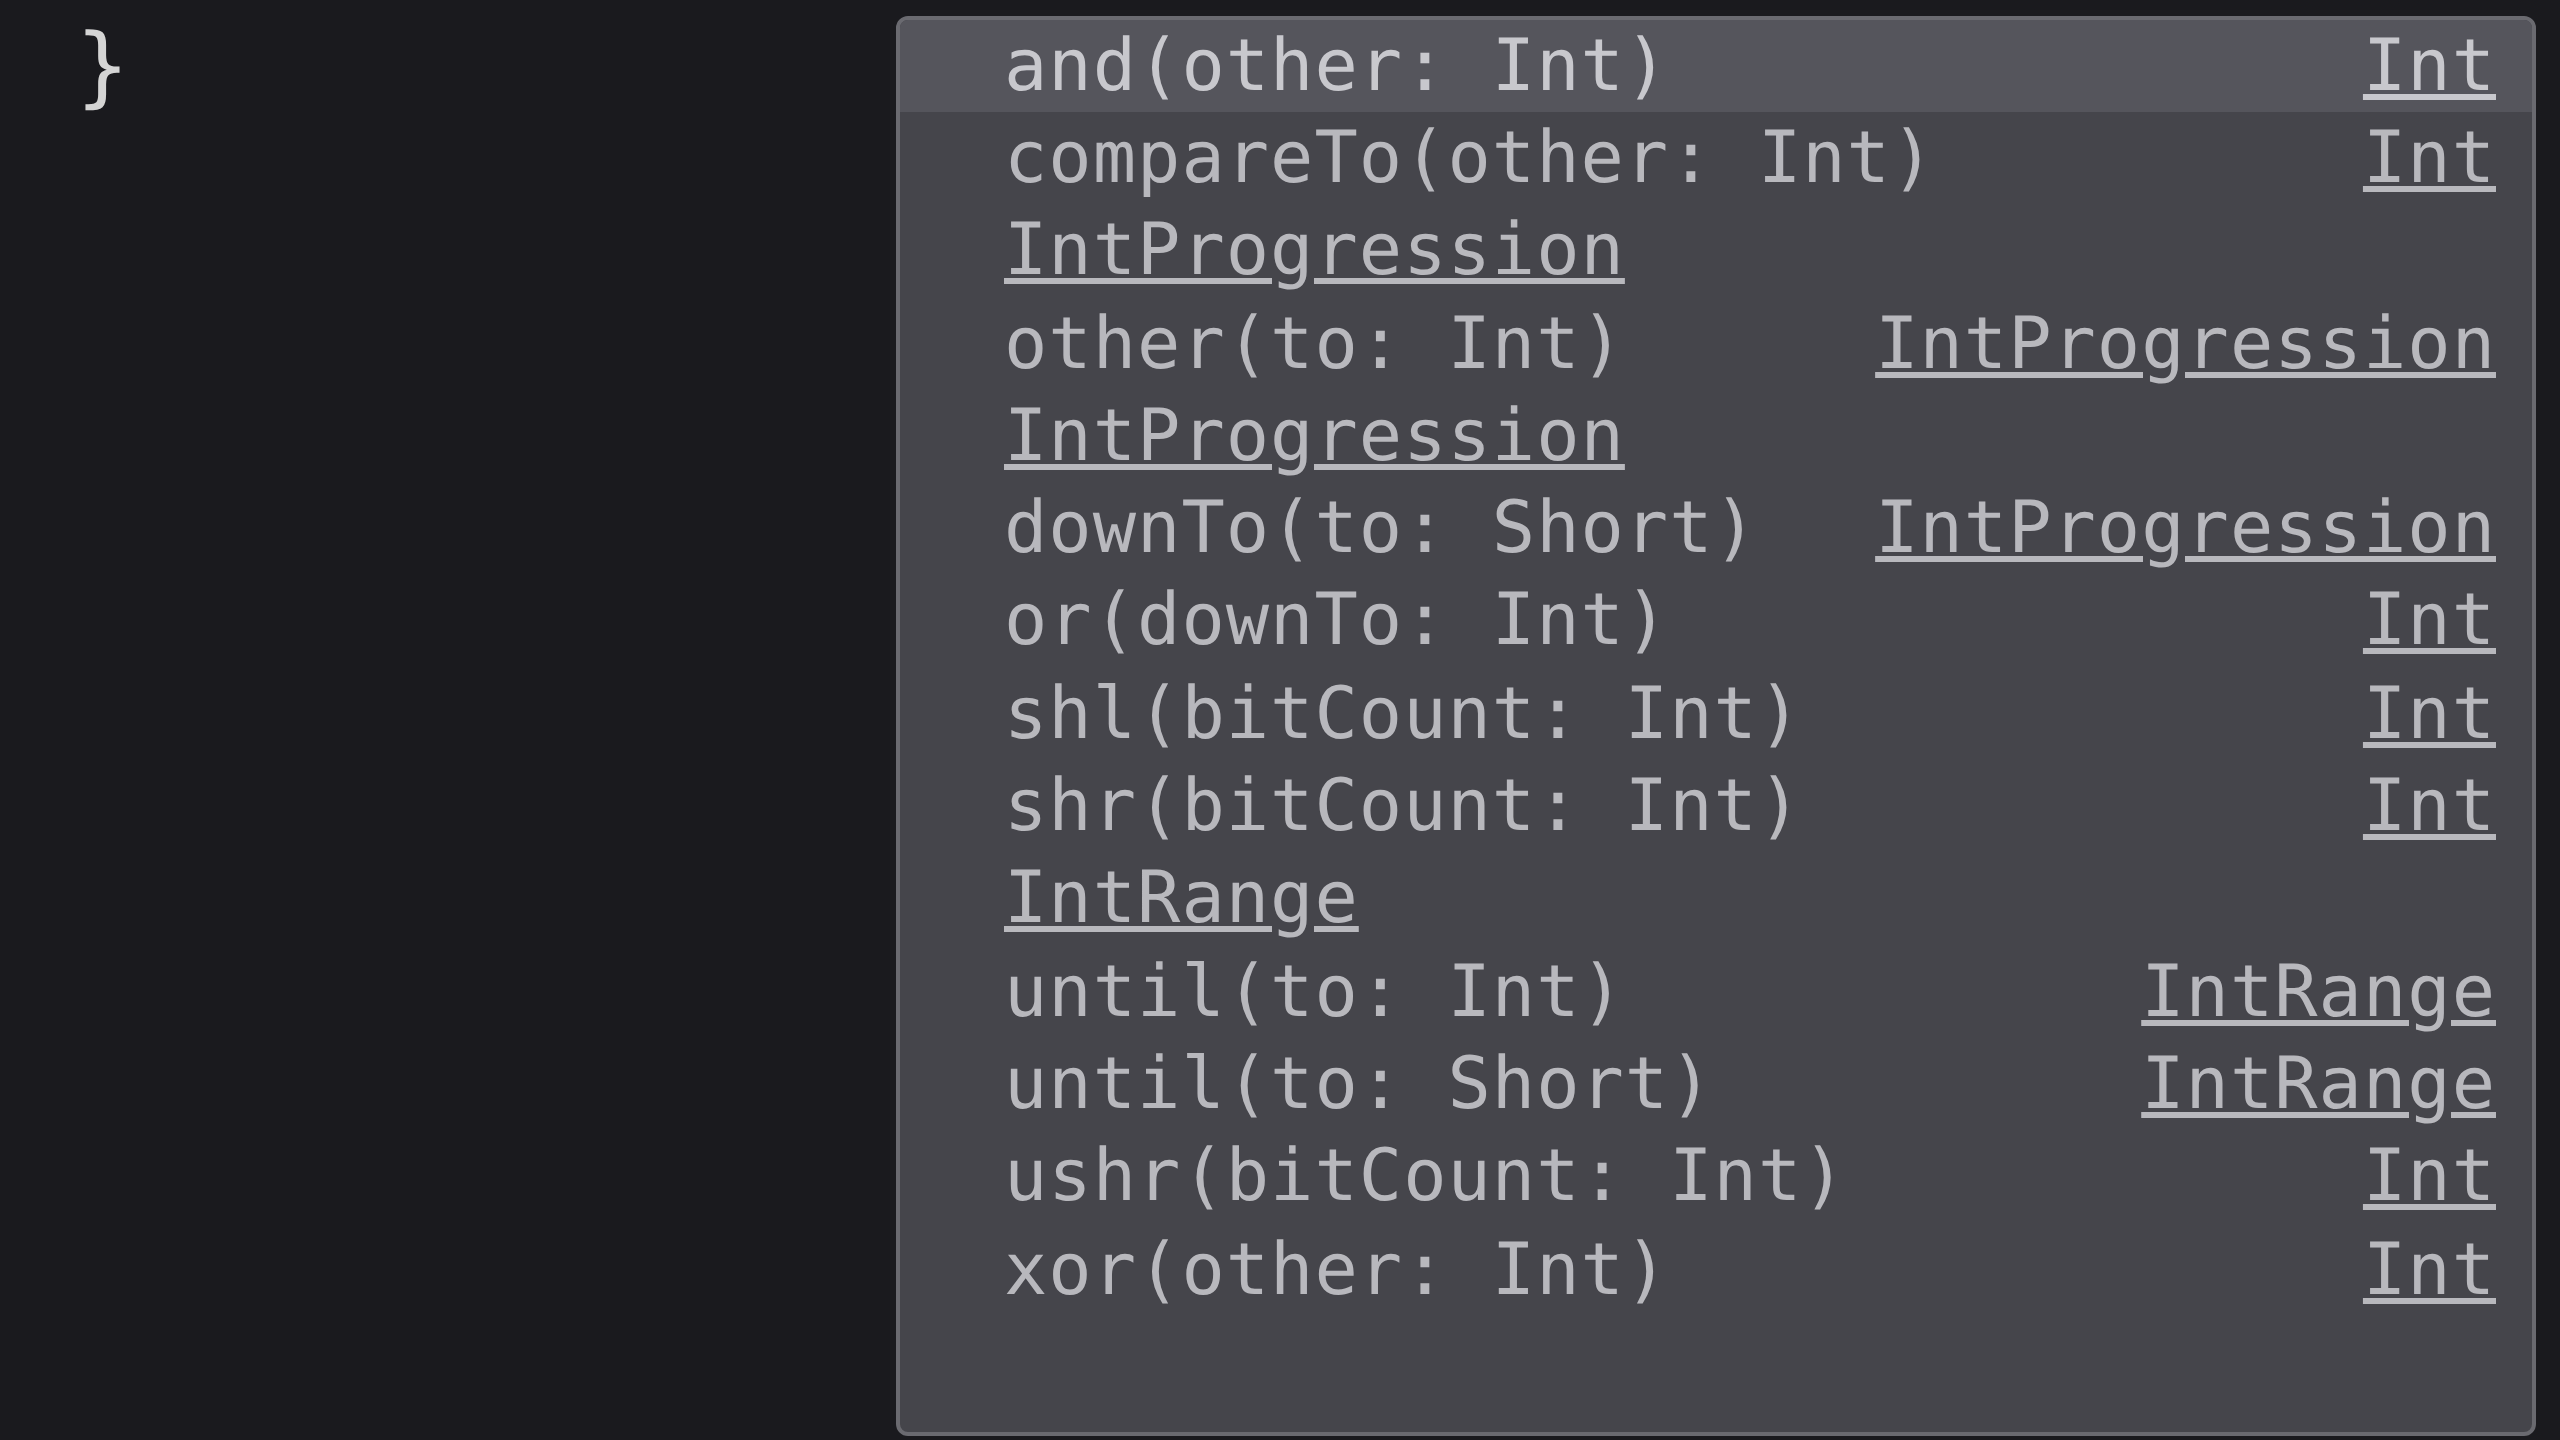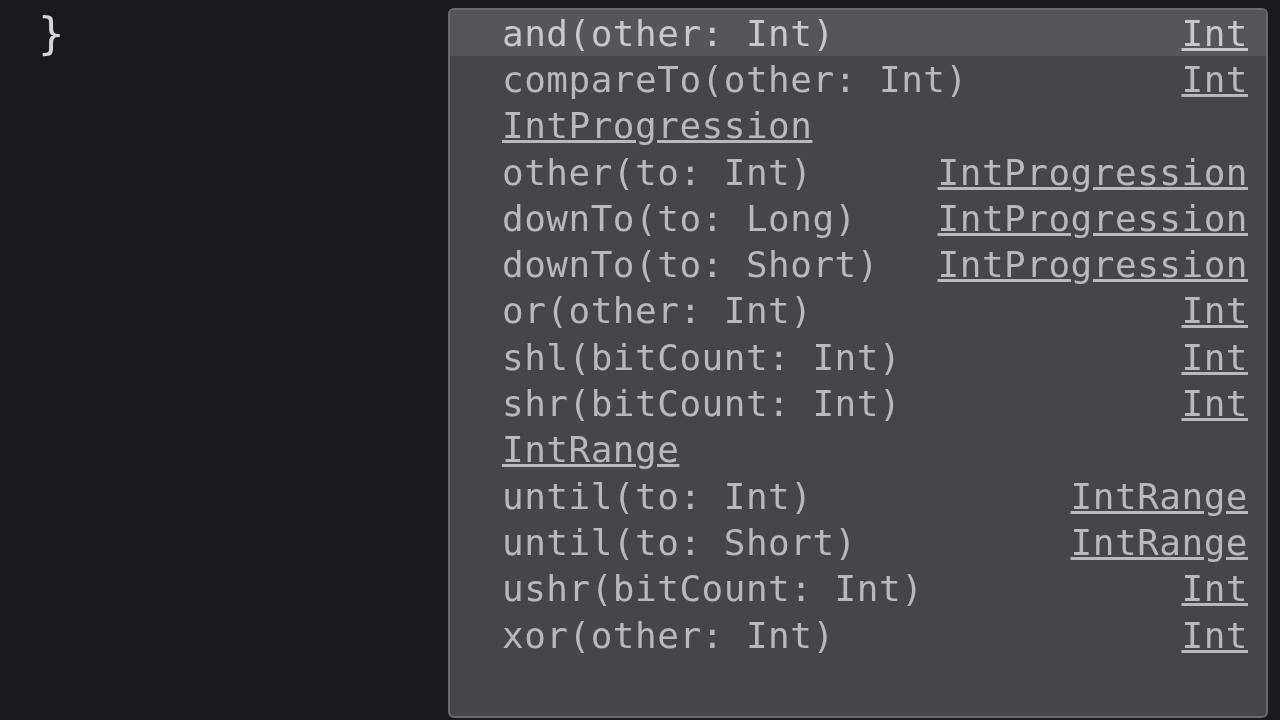--- a/index.html
+++ b/index.html
@@ -92,29 +92,28 @@
           <span class="completion-right">Int</span>
         </div>
         <div class="completion-item">
           <span class="completion-right">IntProgression</span>
         </div>
         <div class="completion-item">
           <span class="completion-left">other(to: Int)</span>
           <span class="completion-right">IntProgression</span>
         </div>
         <div class="completion-item">
-          <span class="completion-left">downTo(to: Long)</span>
           <span class="completion-right">IntProgression</span>
         </div>
         <div class="completion-item">
           <span class="completion-left">downTo(to: Short)</span>
           <span class="completion-right">IntProgression</span>
         </div>
         <div class="completion-item">
-          <span class="completion-left">or(other: Int)</span>
+          <span class="completion-left">or(downTo: Int)</span>
           <span class="completion-right">Int</span>
         </div>
         <div class="completion-item">
           <span class="completion-left">shl(bitCount: Int)</span>
           <span class="completion-right">Int</span>
         </div>
         <div class="completion-item">
           <span class="completion-left">shr(bitCount: Int)</span>
           <span class="completion-right">Int</span>
         </div>

